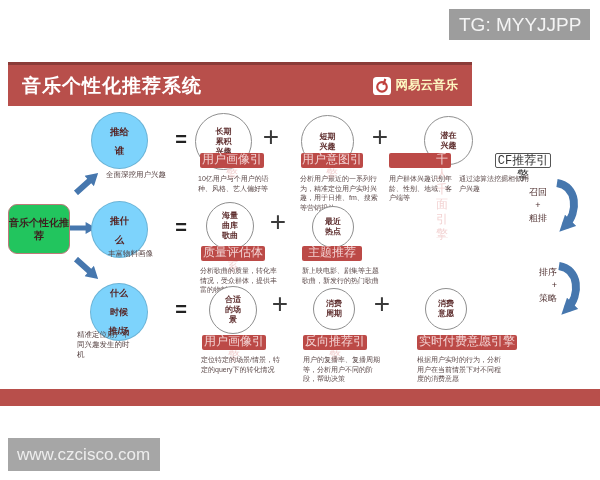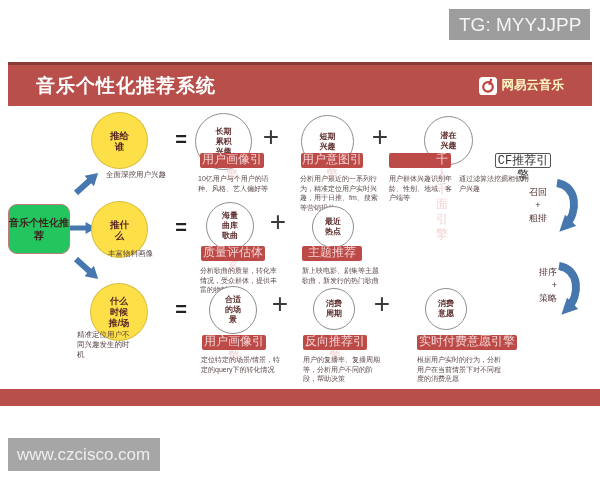--- a/index.html
+++ b/index.html
@@ -3,35 +3,35 @@
 <meta charset="utf-8">
 <style>
   html,body{margin:0;padding:0;background:#ffffff;}
   .page{position:relative;width:600px;height:480px;background:#ffffff;overflow:hidden;
         font-family:"Liberation Sans","DejaVu Sans",sans-serif;}
   
   .wm{position:absolute;background:#9d9d9d;color:#f4f4f4;}
   .wm-top{left:449px;top:9px;width:141px;height:31px;line-height:31px;font-size:19px;padding-left:10px;box-sizing:border-box;}
   .wm-bottom{left:8px;top:438px;width:152px;height:33px;line-height:33px;font-size:17px;padding-left:9px;box-sizing:border-box;background:#a6a6a6;color:#ededed;}
   
-  .banner{position:absolute;left:8px;top:62px;width:584px;height:44px;background:#b84f4b;
+  .banner{position:absolute;left:8px;top:62px;width:464px;height:44px;background:#b84f4b;
           border-top:3px solid #8a3b38;box-sizing:border-box;display:flex;align-items:center;
-          justify-content:space-between;padding:0 28px;}
+          justify-content:space-between;padding:0 14px;}
   .banner-title{color:#ffffff;font-size:19px;font-weight:bold;letter-spacing:1px;}
   .brand{display:flex;align-items:center;gap:5px;}
   .brand-name{color:#fef9c3;font-size:12.5px;font-weight:bold;}
   
   .bottom-bar{position:absolute;left:0;top:389px;width:600px;height:17px;background:#b84f4b;}
   
   .root-box{position:absolute;left:8px;top:204px;width:60px;height:48px;background:#22c55e;
             border:1px solid #bd7a7a;border-radius:9px;color:#3d1f1f;font-size:10px;font-weight:bold;
             display:flex;align-items:center;justify-content:center;text-align:center;line-height:13px;}
   .circle{position:absolute;border-radius:50%;display:flex;align-items:center;justify-content:center;
           text-align:center;white-space:pre-line;font-weight:bold;}
-  .circle-pink{background:#fde047;border:1px solid rgba(0,0,0,0.15);color:#552323;font-size:9.5px;line-height:11px;}
+  .circle-pink{background:#7dd3fc;border:1px solid rgba(0,0,0,0.15);color:#552323;font-size:9.5px;line-height:19px;}
   .circle-white{background:#ffffff;border:1.5px solid #8f8f8f;color:#5f2f2f;font-size:8px;line-height:10px;}
   .caption{position:absolute;font-size:7.5px;line-height:10px;color:#564242;}
   .op-eq{position:absolute;width:20px;text-align:center;font-size:20px;font-weight:bold;color:#222222;}
   .op-plus{position:absolute;width:24px;text-align:center;font-size:28px;font-weight:300;color:#3a3a3a;}
   .engine{position:absolute;height:15px;line-height:15px;text-align:center;font-size:12px;
           background:#bc4a47;color:#f3d3d3;border-radius:2px;box-sizing:border-box;font-family:Liberation Mono, monospace;}
   .engine.outline{background:#ffffff;border:1px solid #555555;color:#333333;}
   .desc{position:absolute;font-size:7px;line-height:9.5px;color:#5d4b4b;}
   .stage{position:absolute;font-size:9px;line-height:13px;color:#4f3030;text-align:center;white-space:pre-line;}
   .arrow{position:absolute;}

